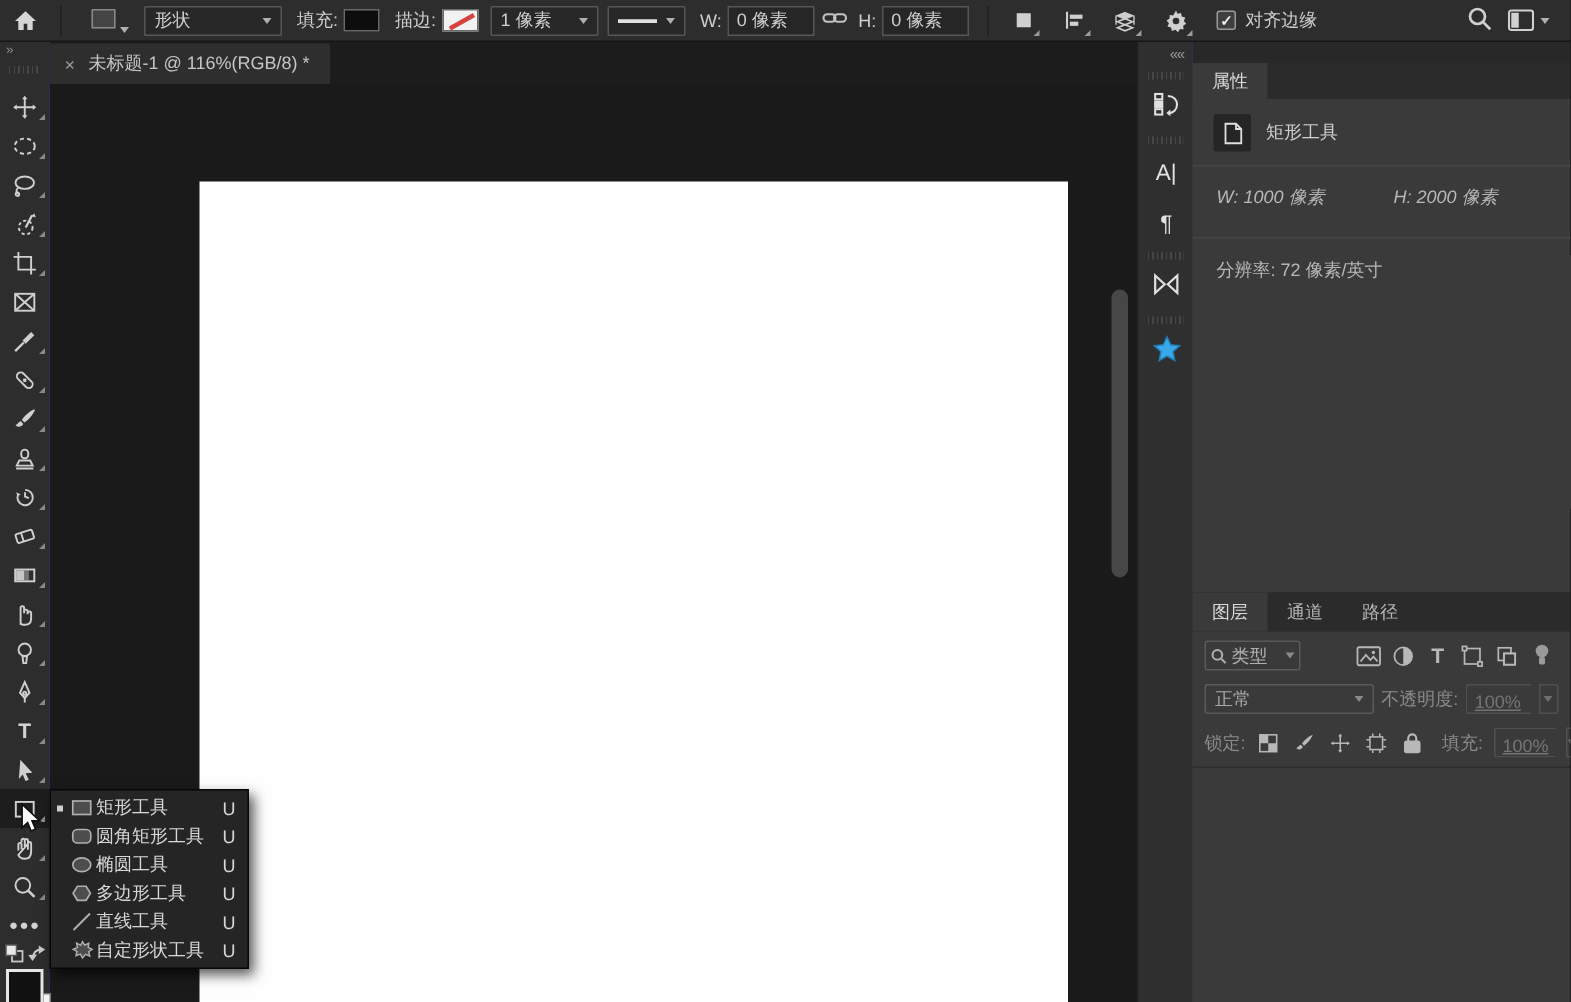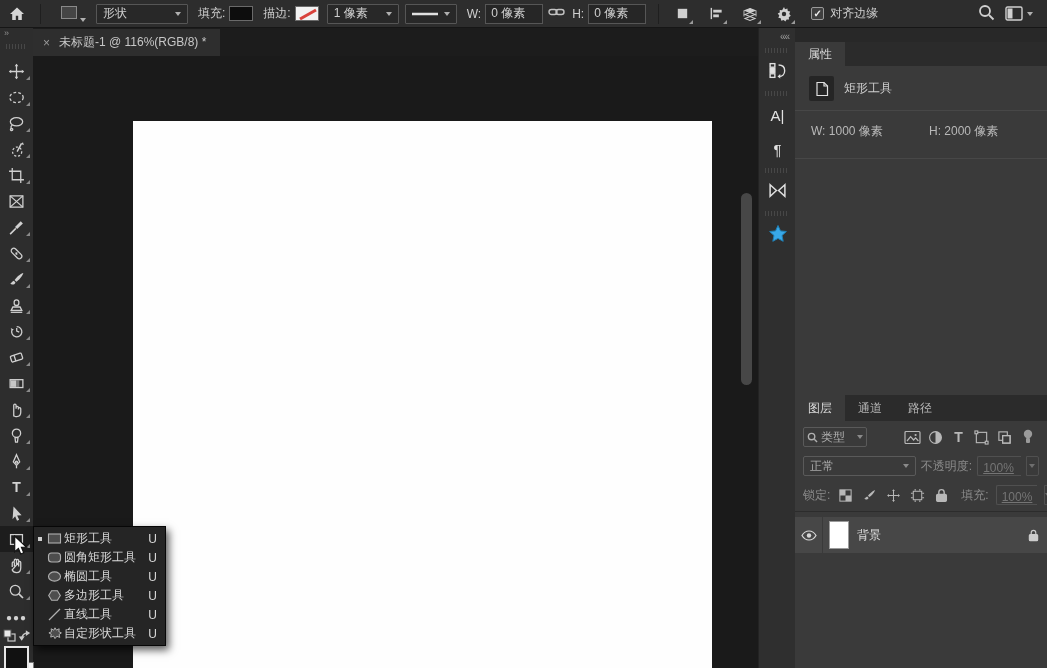--- a/index.html
+++ b/index.html
@@ -78,21 +78,21 @@
   .ptab-row { display:flex; height:24px; background:#2b2b2b; }
   .ptab { height:24px; display:flex; align-items:center; padding:0 13px; font-size:12px; color:#b5b5b5; }
   .ptab.active { background:#3a3a3a; color:#dadada; }
   .props-wrap { position:absolute; top:14px; left:0; width:252px; }
   .props-content { background:#3a3a3a; height:329px; color:#b8b8b8; font-size:12px; }
   .docprops-row { display:flex; align-items:center; gap:10px; padding:10px 12px 9px 14px; }
   .docprops-icon { width:25px; height:25px; background:#252525; border-radius:2px; display:flex;
     align-items:center; justify-content:center; }
   .hr { height:1px; background:#474747; }
   .props-grid { padding:12px 0 4px 16px; }
-  .pg-row { display:flex; margin-bottom:14px; }
+  .pg-row { display:flex; margin-bottom:14px;font-style:italic; }
   .pg-cell { width:118px; white-space:nowrap; }
   .res-row { padding:13px 0 0 16px; }
 
   .layers-wrap { position:absolute; top:367px; left:0; width:252px; }
   .layers-content { background:#3a3a3a; height:247px; font-size:12px; color:#b0b0b0; }
   .filter-row { display:flex; align-items:center; padding:6px 8px 4px 8px; gap:4px; }
   .kind-box { width:64px; height:20px; border:1px solid #5a5a5a; border-radius:2px; display:flex;
     align-items:center; gap:3px; padding:0 3px; }
   .ficon { width:23px; height:20px; display:flex; align-items:center; justify-content:center; }
   .blend-row { display:flex; align-items:center; padding:5px 8px; gap:5px; }
@@ -497,20 +497,21 @@
           <div class="pg-row">
             <span class="pg-cell">
               <span>W:</span>&nbsp;<span>1000 像素</span>
             </span>
             <span class="pg-cell">
               <span>H:</span>&nbsp;<span>2000 像素</span>
             </span>
           </div>
         </div>
         <div class="hr"></div>
+        <div class="res-row">分辨率: 72 像素/英寸</div>
       </div>
     </div>
 
     <div class="layers-wrap">
       <div class="ptab-row" style="height:26px;">
         <div class="ptab active" style="height:26px;">图层</div>
         <div class="ptab" style="height:26px;">通道</div>
         <div class="ptab" style="height:26px;">路径</div>
       </div>
       <div class="layers-content">
@@ -613,36 +614,20 @@
             </span>
           <span class="dim" style="margin-left:4px;">填充:</span>
           <span class="val-box">
             <span>100%</span>
           </span>
           <span class="val-chev">
             <span class="chev" style="border-top-color:#6e6e6e;"></span>
           </span>
         </div>
         <div class="layers-divider"></div>
-        <div class="layer-row">
-          <span class="eye-cell">
-            <svg width="16" height="11" viewBox="0 0 16 11">
-              <path d="M1 5.5C3 2 5.3 1 8 1s5 1 7 4.5C13 9 10.7 10 8 10S3 9 1 5.5z" fill="none" stroke="#d8d8d8" stroke-width="1.2"></path>
-              <circle cx="8" cy="5.5" r="2.2" fill="#d8d8d8"></circle>
-            </svg>
-          </span>
-          <span class="thumb"></span>
-          <span class="layer-name">背景</span>
-          <span class="layer-lock">
-            <svg width="11" height="13" viewBox="0 0 12 14" fill="none" stroke="#cdcdcd" stroke-width="1.3">
-              <rect x="1.5" y="6" width="9" height="6.5" rx="1" fill="#cdcdcd"></rect>
-                <path d="M3.5 6V4a2.5 2.5 0 0 1 5 0v2"></path>
-            </svg>
-          </span>
-        </div>
       </div>
     </div>
   </div>
 
   <div class="flyout" id="flyout">
       <div class="fly-item">
         <span class="fly-bullet">
           <span class="b"></span>
         </span>
         <span class="fly-ic">

